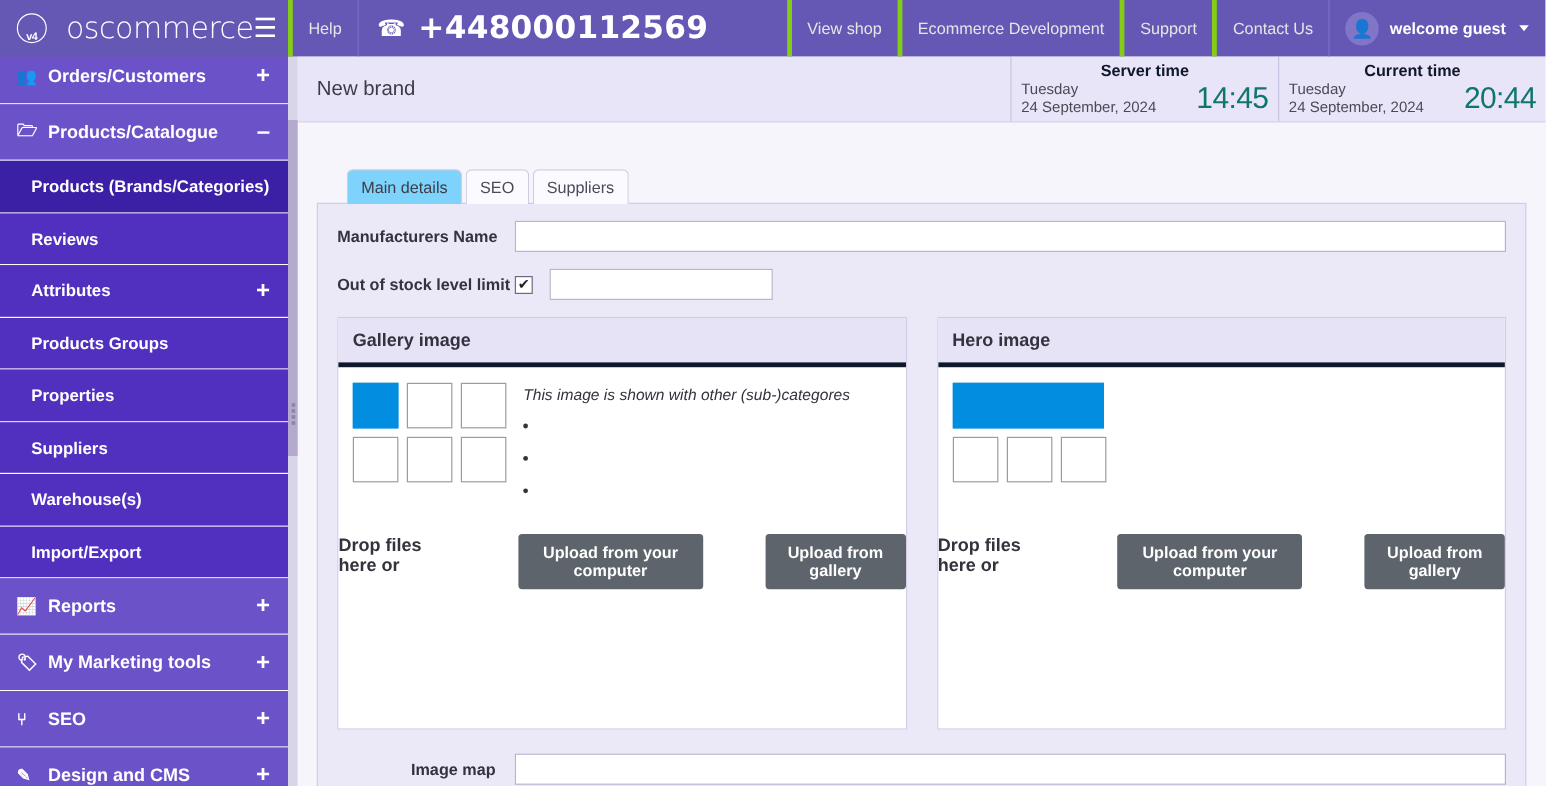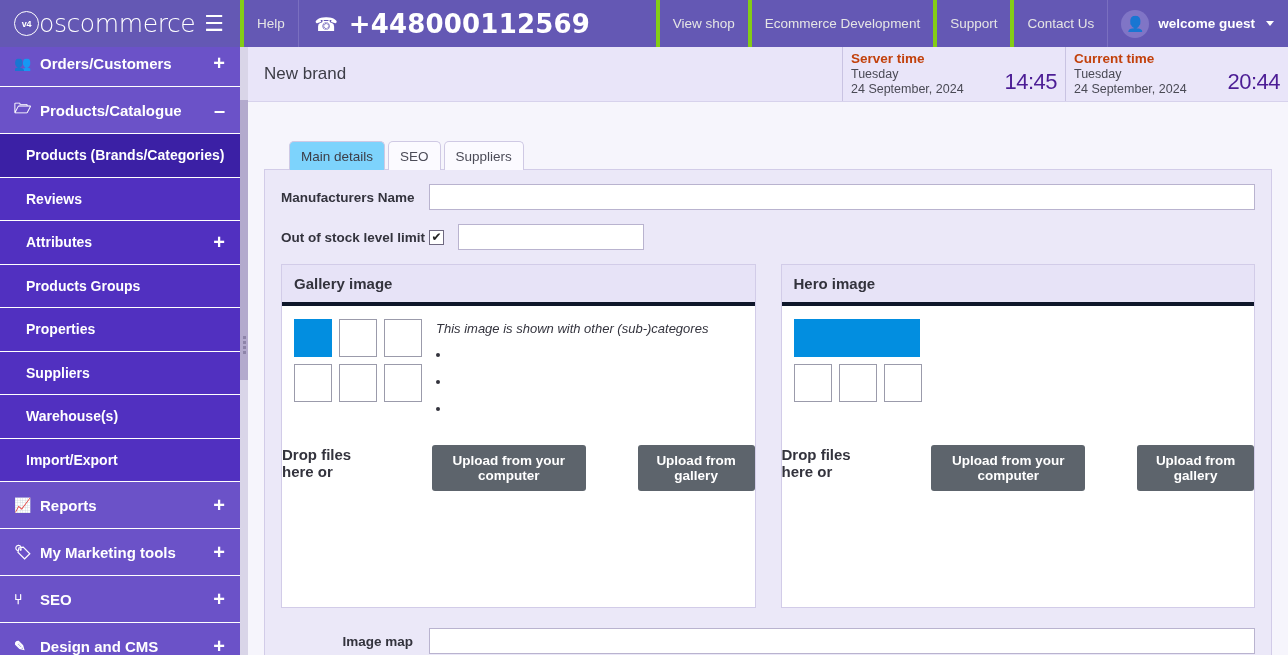--- a/index.html
+++ b/index.html
@@ -20,23 +20,23 @@
   }
   .brand {
     width: 240px; flex: 0 0 240px;
     background: #6458b4;
     display: flex; align-items: center; padding-left: 14px;
     position: relative;
   }
   .brand-logo-circle {
     width: 25px; height: 25px; border-radius: 50%;
     border: 1.6px solid #ffffff;
-    display: flex; align-items: center; justify-content: center;
+    display: flex; align-items: flex-end; justify-content: center;
     font-size: 9px; color: #fff; font-weight: bold; letter-spacing: -0.3px;
-    margin-right: 0; flex: 0 0 auto;
+    margin-right: 16px; flex: 0 0 auto;
   }
   .brand-name {
     color: #fff; font-size: 25px; letter-spacing: -0.4px;
     font-family: "DejaVu Sans", sans-serif; font-weight: 300;
   }
   .hamburger {
     margin-left: auto; margin-right: 16px;
     color: #fff; font-size: 22px; line-height: 1; cursor: pointer;
   }
   .topnav-item {
@@ -135,27 +135,27 @@
     display: flex; align-items: center; padding-left: 16px;
     font-size: 17px; color: #3d3d47; flex: 1 1 auto;
   }
   .clockbox {
     width: 223px; flex: 0 0 223px;
     border-left: 1px solid #c9c3e2;
     display: flex; flex-direction: column; align-items: stretch;
     padding: 3px 8px 0 8px;
   }
   .clock-title {
-    font-size: 13.5px; font-weight: bold; color: #c2410c;
+    text-align: center; font-size: 13.5px; font-weight: bold; color: #0f172a;
     line-height: 17px;
   }
   .clock-row { display: flex; align-items: center; justify-content: space-between; }
   .clock-date { font-size: 12.5px; color: #4a4a55; line-height: 15px; }
   .clock-time {
-    font-size: 22px; color: #4c1d95; font-family: "Liberation Sans", sans-serif;
+    font-size: 25px; color: #0f766e; font-family: "Liberation Sans", sans-serif;
     letter-spacing: -0.5px;
   }
 
   .panel-wrap { padding: 38px 16px 0 16px; }
 
   
   .tabs { display: flex; align-items: flex-end; gap: 3px; padding-left: 9px; }
   .tab {
     background: #fbfaff; border: 1px solid #cfc9e4;
     border-bottom: none;

